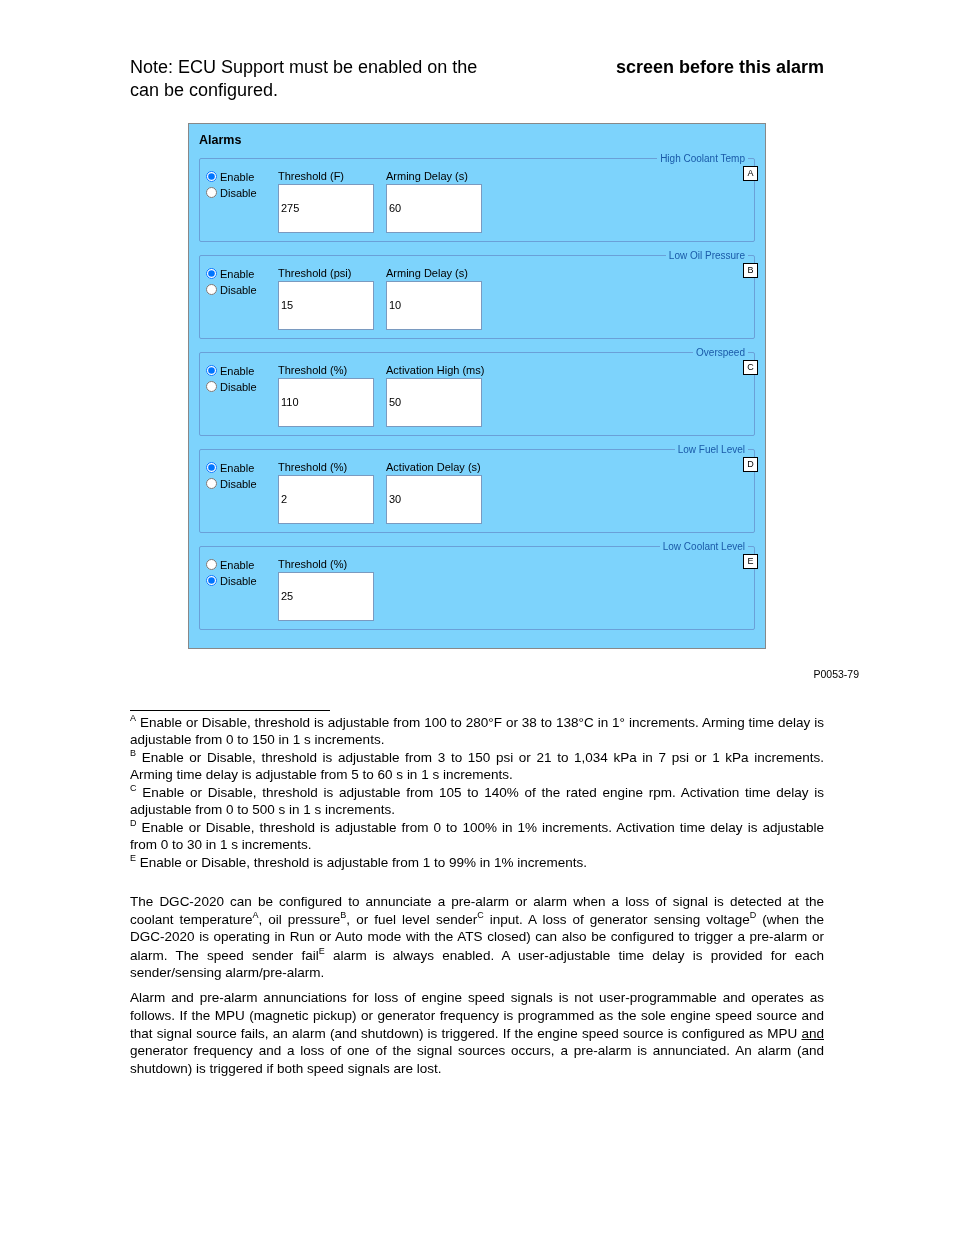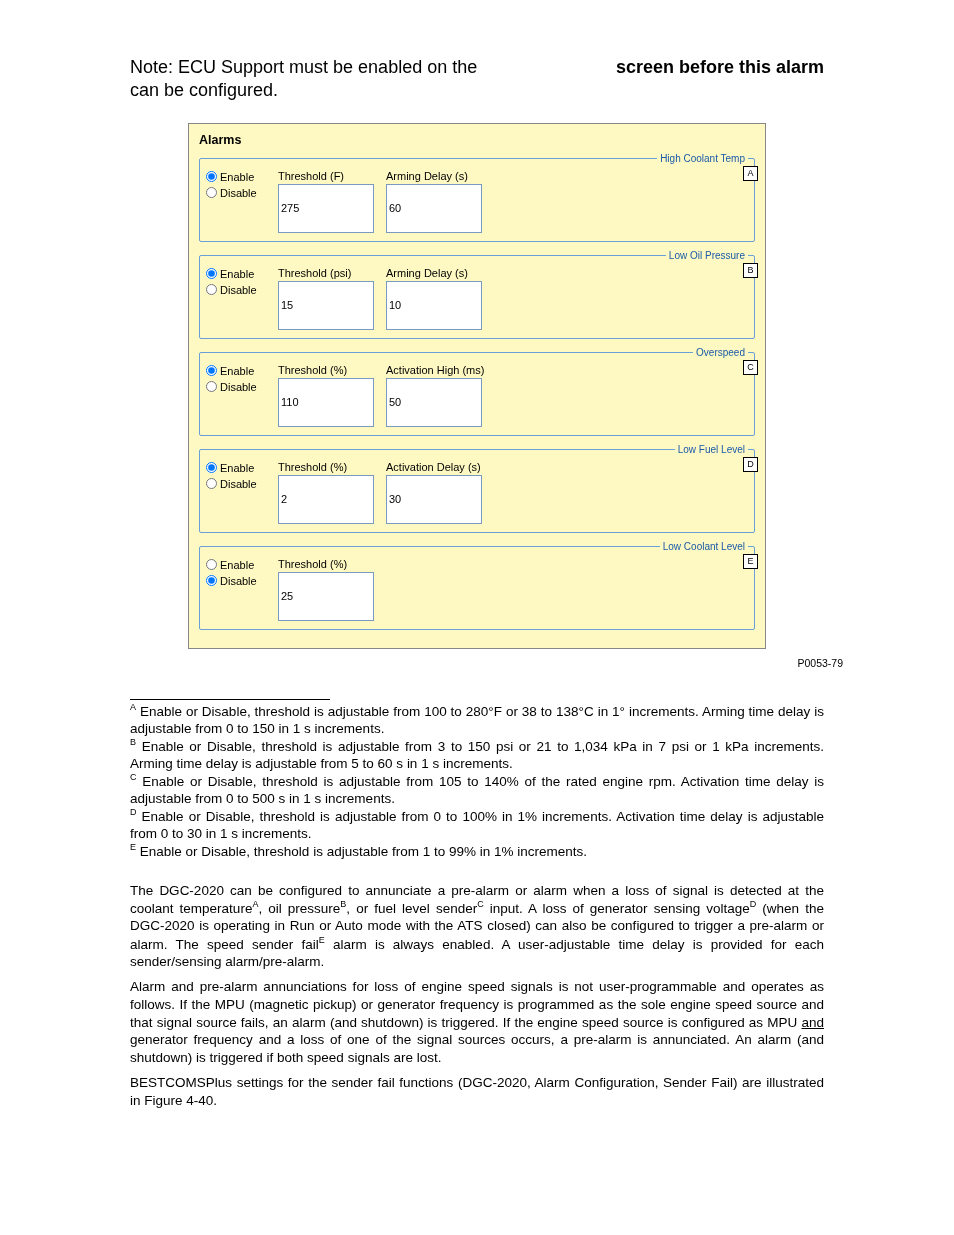--- a/index.html
+++ b/index.html
@@ -17,23 +17,23 @@
     position: relative;
   }
   .note {
     font-size: 18px;
     margin: 10px 35px 20px 35px;
     text-align: justify;
     line-height: 1.3;
   }
   .panel {
     width: 560px;
-    margin: 8px auto 10px auto;
+    margin: 8px auto 21px auto;
     border: 1px solid #888;
-    background: #fef9c3;
+    background: #7dd3fc;
     padding: 6px 8px 10px 8px;
     position: relative;
   }
   .panel-title {
     font-weight: bold;
     font-size: 12.5px;
     margin: 3px 2px 6px 2px;
   }
   fieldset.group {
     border: 1px solid #6aa0d8;
@@ -87,21 +87,21 @@
     display: flex;
     align-items: center;
     justify-content: center;
     font-family: Arial;
     background: #fff;
   }
   .fig-code {
     font-size: 10.5px;
     float: right;
     margin-top: -2px;
-    margin-right: 16px;
+    margin-right: 0;
   }
   .clear { clear: both; }
   .footnote-sep {
     border: none;
     border-top: 1px solid #000;
     width: 200px;
     margin: 30px 0 2px 35px;
   }
   .footnotes {
     font-size: 13.5px;
@@ -270,15 +270,14 @@
   </div>
 
   <div class="body-text">
     <span>The DGC-2020 can be configured to annunciate a pre-alarm or alarm when a loss of signal is detected at the coolant temperature</span><sup>A</sup><span>, oil pressure</span><sup>B</sup><span>, or fuel level sender</span><sup>C</sup><span> input. A loss of generator sensing voltage</span><sup>D</sup><span> (when the DGC-2020 is operating in Run or Auto mode with the ATS closed) can also be configured to trigger a pre-alarm or alarm. The speed sender fail</span><sup>E</sup><span> alarm is always enabled. A user-adjustable time delay is provided for each sender/sensing alarm/pre-alarm.</span>
   </div>
 
   <div class="body-text">
     <span>Alarm and pre-alarm annunciations for loss of engine speed signals is not user-programmable and operates as follows. If the MPU (magnetic pickup) or generator frequency is programmed as the sole engine speed source and that signal source fails, an alarm (and shutdown) is triggered. If the engine speed source is configured as MPU </span><u>and</u><span> generator frequency and a loss of one of the signal sources occurs, a pre-alarm is annunciated. An alarm (and shutdown) is triggered if both speed signals are lost.</span>
   </div>
 
-  <div class="body-text">BESTCOMSPlus settings for the sender fail functions (DGC-2020, Alarm Configuration, Sender Fail) are illustrated in Figure 4-40.</div>
 
 </div>
 
 </body></html>

